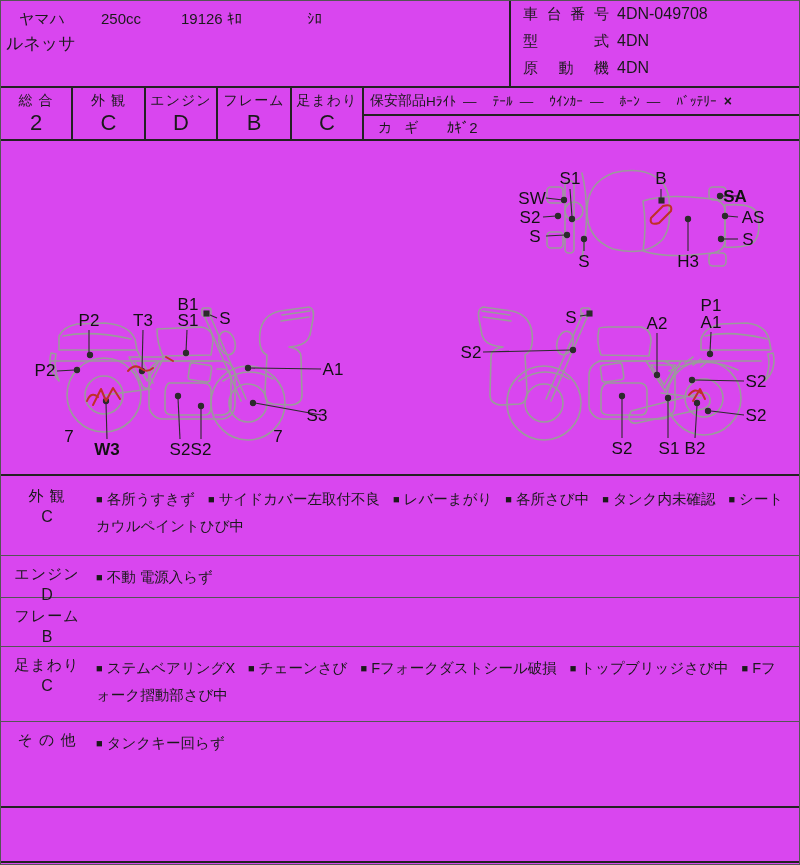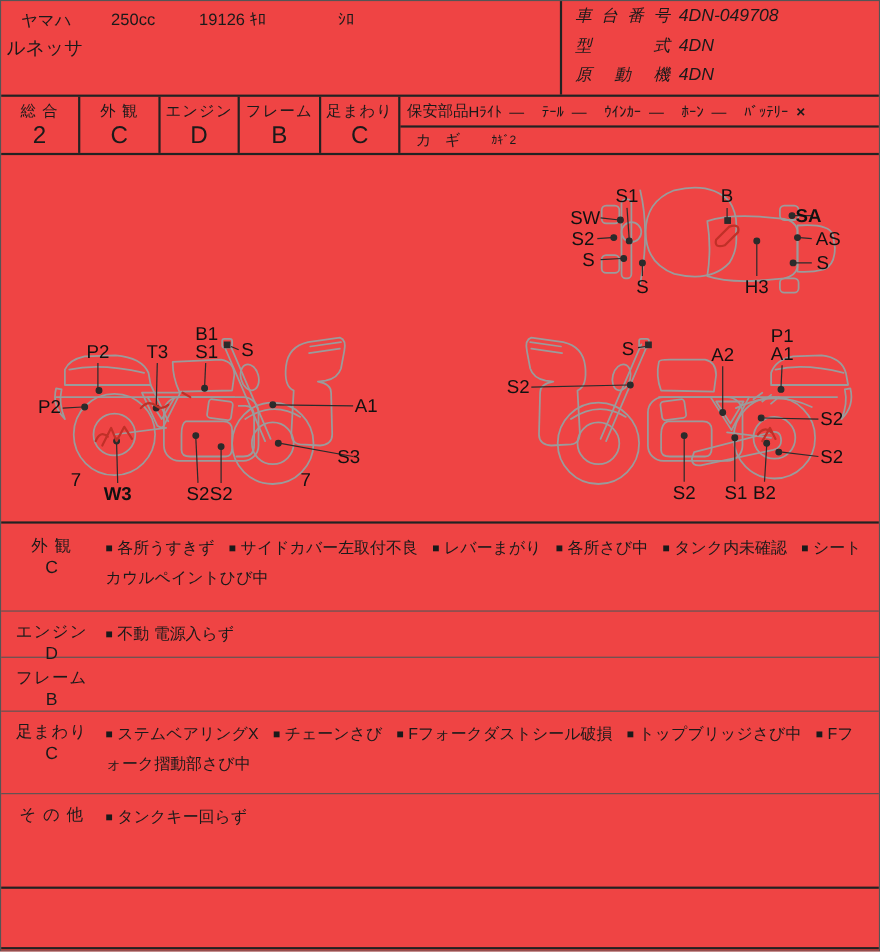--- a/index.html
+++ b/index.html
@@ -1,33 +1,33 @@
 <!DOCTYPE html>
 <html><head>
 <meta charset="utf-8">
 <title>Motorcycle Auction Inspection Sheet</title>
 <style>
   html,body{margin:0;padding:0;background:#e8e8e8;}
   .sheet{
     position:relative;width:798px;height:863px;margin:0 auto;
-    background:#ef4444;border:1px solid #555;box-sizing:content-box;
+    background:#d946ef;border:1px solid #555;box-sizing:content-box;
     font-family:"Liberation Sans","DejaVu Sans",sans-serif;color:#1a1a1a;
     overflow:hidden;
   }
   
   .header{position:absolute;top:0;left:0;width:798px;height:85px;}
   .hfield{position:absolute;font-size:15px;white-space:nowrap;}
   .maker{left:18px;top:9px;}
   .disp{left:100px;top:9px;}
   .mileage{left:180px;top:9px;}
   .color{left:306px;top:9px;}
   .model{left:5px;top:31px;font-size:17px;}
   .hdivider{position:absolute;left:508px;top:0;width:2px;height:85px;background:#222;}
   .idblock{position:absolute;left:522px;top:4px;}
-  .idrow{display:flex;align-items:baseline;height:27px;font-size:15px;font-style:italic;}
+  .idrow{display:flex;align-items:baseline;height:27px;font-size:15px;}
   .idlabel{display:inline-block;width:86px;text-align:justify;text-align-last:justify;}
   .idvalue{margin-left:8px;font-size:16px;}
   
   .ratings{
     position:absolute;top:85px;left:0;width:798px;height:55px;
     border-top:2px solid #222;border-bottom:2px solid #222;
     display:flex;box-sizing:border-box;
   }
   .rcell{border-right:2px solid #222;box-sizing:border-box;text-align:center;}
   .rc0{width:72px;}.rc1{width:73px;}.rc2{width:72px;}.rc3{width:74px;}.rc4{width:72px;}
@@ -35,21 +35,21 @@
   .rvalue{font-size:22px;line-height:26px;}
   .safetycell{flex:1;display:flex;flex-direction:column;box-sizing:border-box;}
   .srow1{height:26px;border-bottom:2px solid #222;display:flex;align-items:center;
          padding-left:6px;font-size:13.5px;white-space:nowrap;}
   .srow2{flex:1;display:flex;align-items:center;padding-left:14px;font-size:14px;}
   .stitle{margin-right:0;font-size:14px;}
   .part{margin-right:16px;white-space:nowrap;}
   .part .pname{margin-right:7px;}
   .part .bad{font-weight:bold;font-size:14px;}
   .keylabel{letter-spacing:12px;margin-right:16px;}
-  .keyvalue{font-size:11px;}
+  .keyvalue{font-size:15px;}
   
   .diagram{position:absolute;top:142px;left:0;width:798px;height:333px;
            border-bottom:2px solid #222;box-sizing:border-box;}
   .diagram svg{position:absolute;left:0;top:0;}
   .dl{position:absolute;transform:translate(-50%,-50%);font-size:17px;color:#111;
       white-space:nowrap;line-height:1;}
   
   .comments{position:absolute;top:477px;left:0;width:798px;}
   .crow{position:relative;border-bottom:1px solid #555;box-sizing:border-box;}
   .r0{height:78px;}.r1{height:42px;}.r2{height:49px;}.r3{height:75px;}

